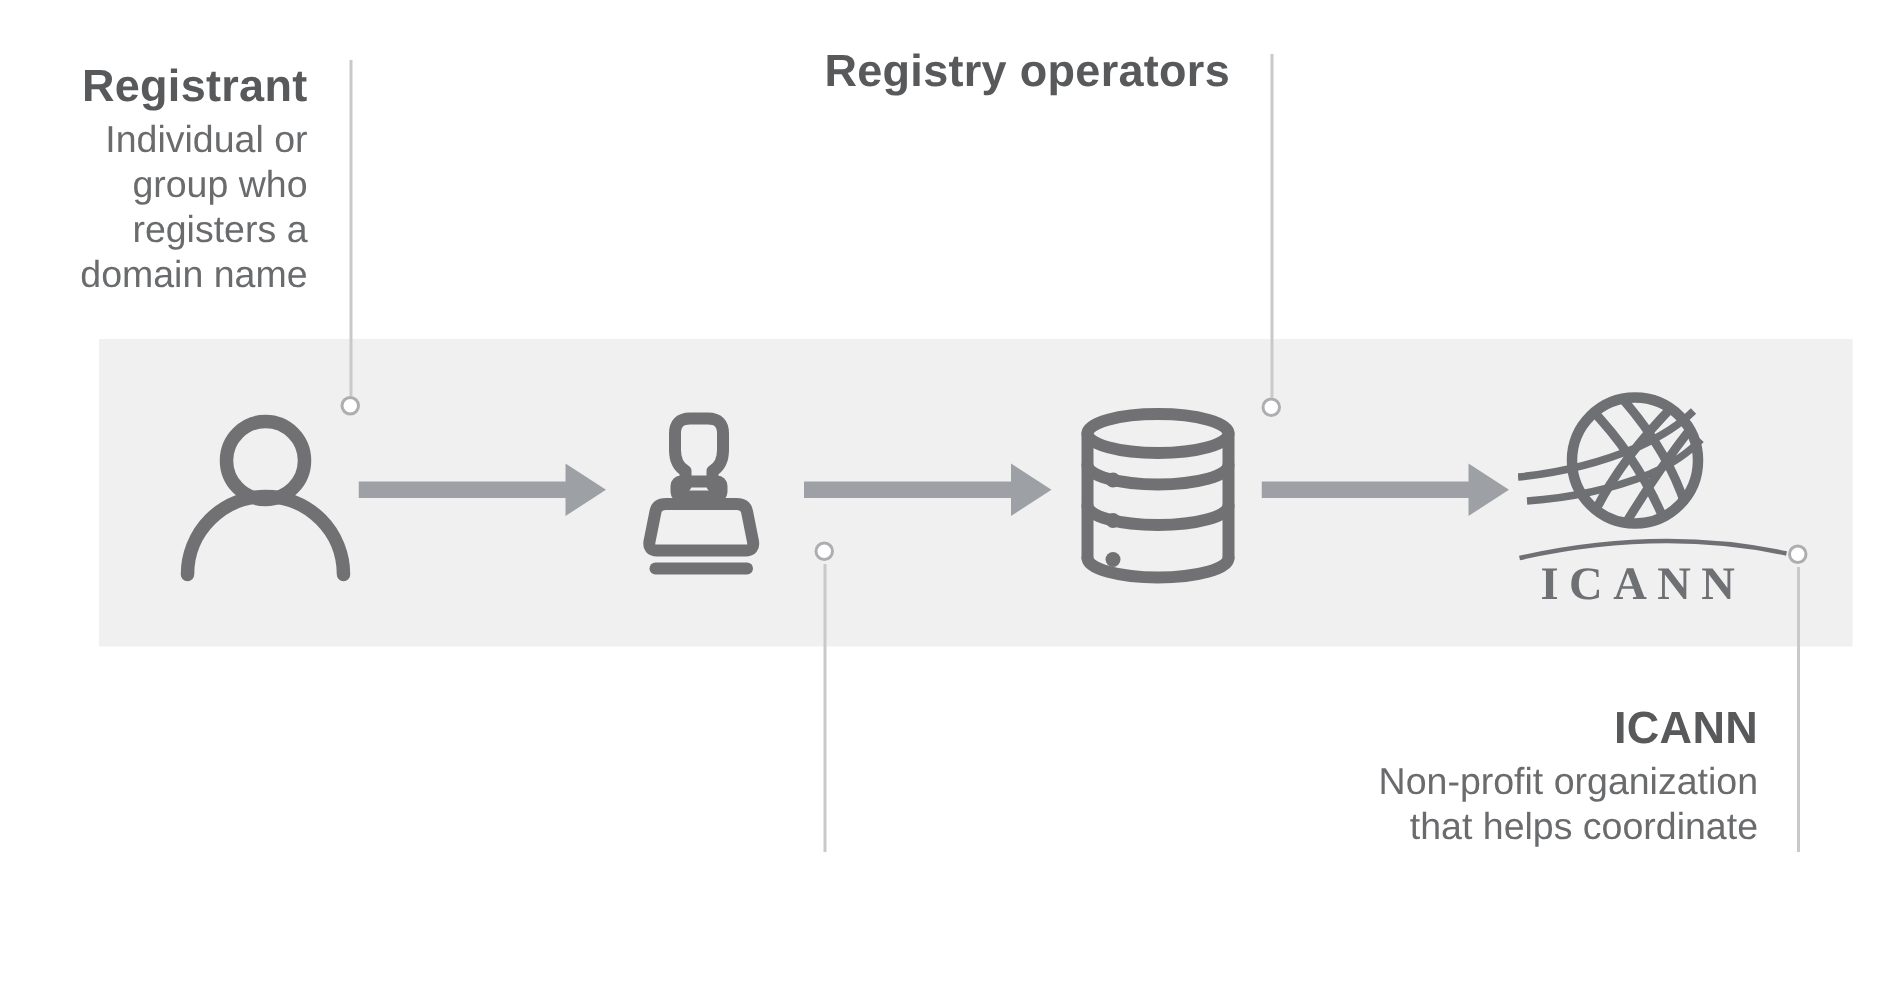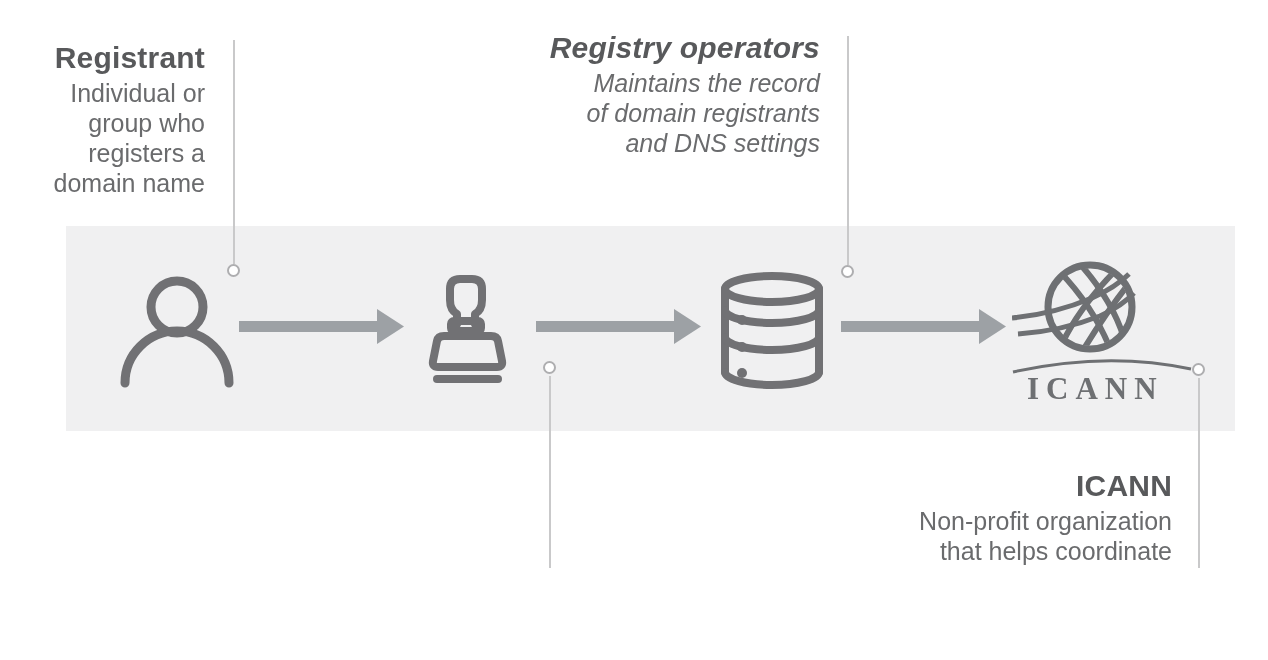--- a/index.html
+++ b/index.html
@@ -33,25 +33,22 @@
   <div class="band"></div>
 
   <div class="callout" style="top:40px; right:1063px;">
     <h2>Registrant</h2>
     <p>Individual or
 group who
 registers a
 domain name</p>
   </div>
 
-  <div class="callout" style="top:30px; right:448px;font-style:italic;">
+  <div class="callout" style="top:30px; right:448px;">
     <h2>Registry operators</h2>
-    <p>Maintains the record
-of domain registrants
-and DNS settings</p>
   </div>
 
 
   <div class="callout" style="top:468px; right:96px;">
     <h2>ICANN</h2>
     <p>Non-profit organization
 that helps coordinate
 the Domain Name
 System (DNS)</p>
   </div>

